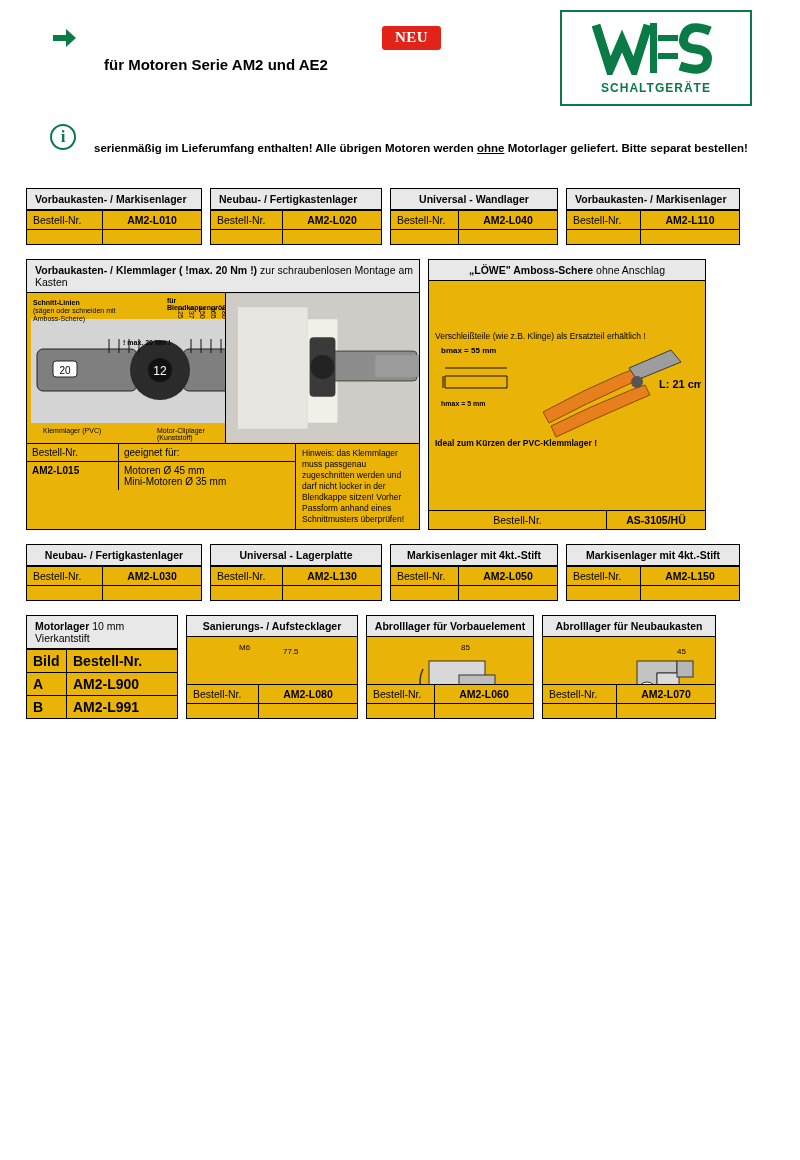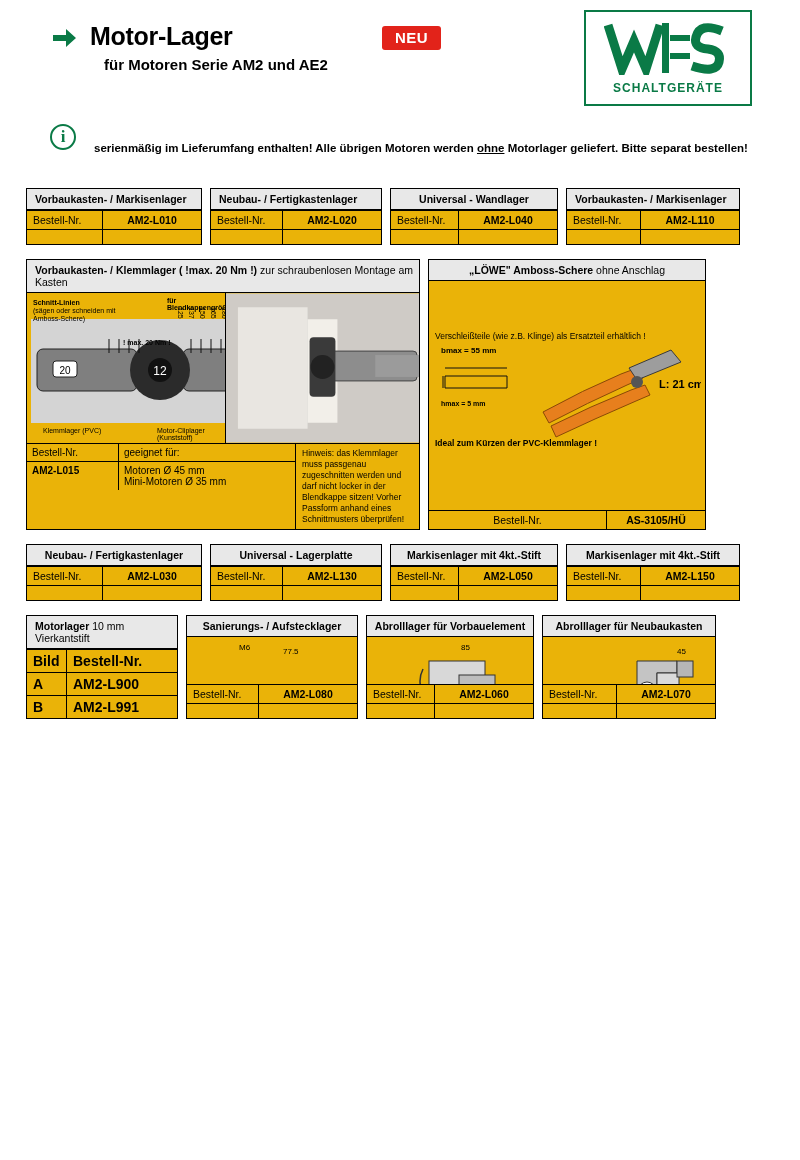--- a/index.html
+++ b/index.html
@@ -21,25 +21,25 @@
     position:absolute; left:66px; top:22px;
     font-size:25px; font-weight:bold; letter-spacing:-0.3px;
   }
   .title-sub {
     position:absolute; left:80px; top:56px;
     font-size:15px; font-weight:bold;
   }
   .neu-badge {
     position:absolute; left:358px; top:26px;
     background:#e2231a; color:#fff; font-weight:bold; font-size:15px;
-    padding:3px 13px 4px; border-radius:3px; letter-spacing:0.5px;
+    padding:3px 13px 4px; border-radius:3px; letter-spacing:0.5px;font-family:Liberation Serif, serif;
   }
   .logo-box {
     position:absolute; right:24px; top:10px;
-    width:168px; height:96px; border:2px solid #0a7a46;
+    width:192px; height:96px; border:2px solid #0a7a46;
     display:flex; flex-direction:column; align-items:center; justify-content:center;
   }
   .logo-caption { font-size:12px; font-weight:bold; color:#0a7a46; letter-spacing:1px; margin-top:6px;}
 
   
   .notice { position:relative; margin:14px 8px 0 26px; min-height:48px; padding-left:44px; }
   .info-icon {
     position:absolute; left:0; top:2px; width:26px; height:26px;
     border:2px solid #0a7a46; border-radius:50%;
     color:#0a7a46; font-weight:bold; font-size:17px; text-align:center; line-height:22px;
@@ -98,21 +98,20 @@
 <body>
 
 <div class="page">
 
   <div class="header">
     <span class="arrow-icon">
       <svg width="26" height="22" viewBox="0 0 26 22">
         <path d="M1 8 h13 v-6 l10 9 -10 9 v-6 h-13 z" fill="#0a7a46"></path>
       </svg>
     </span>
-    <div class="title-main">Motor-Lager</div>
     <div class="title-sub">für Motoren Serie AM2 und AE2</div>
     <div class="neu-badge">NEU</div>
     <div class="logo-box">
       <svg width="128" height="54" viewBox="0 0 128 54">
         <path d="M4 4 L18 48 L30 20 L42 48 L56 4" stroke="#0a7a46" stroke-width="9" fill="none"></path>
         <rect x="58" y="2" width="7" height="50" fill="#0a7a46"></rect>
         <path d="M118 10 q-22 -9 -26 6 q-3 11 12 12 q14 2 11 13 q-3 12 -27 4" stroke="#0a7a46" stroke-width="9" fill="none"></path>
         <rect x="66" y="14" width="20" height="6" fill="#0a7a46"></rect>
         <rect x="66" y="32" width="20" height="6" fill="#0a7a46"></rect>
       </svg>

